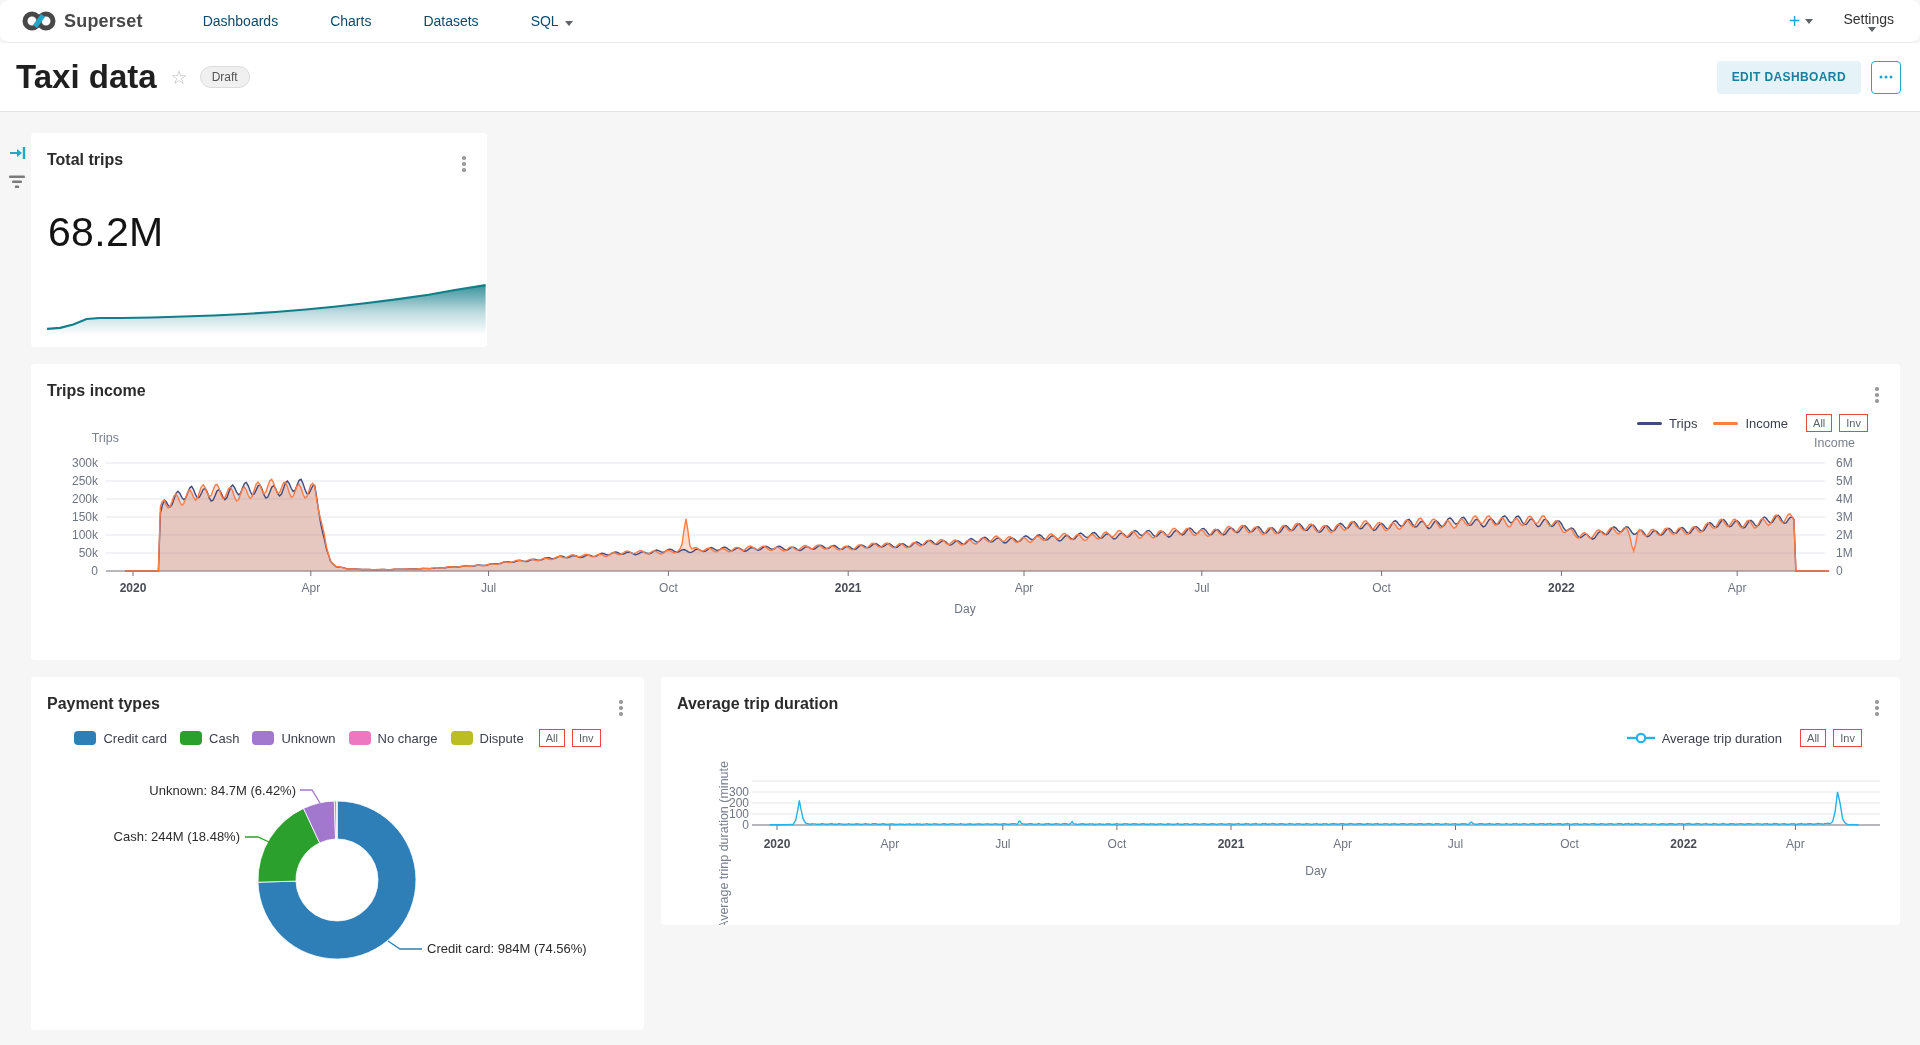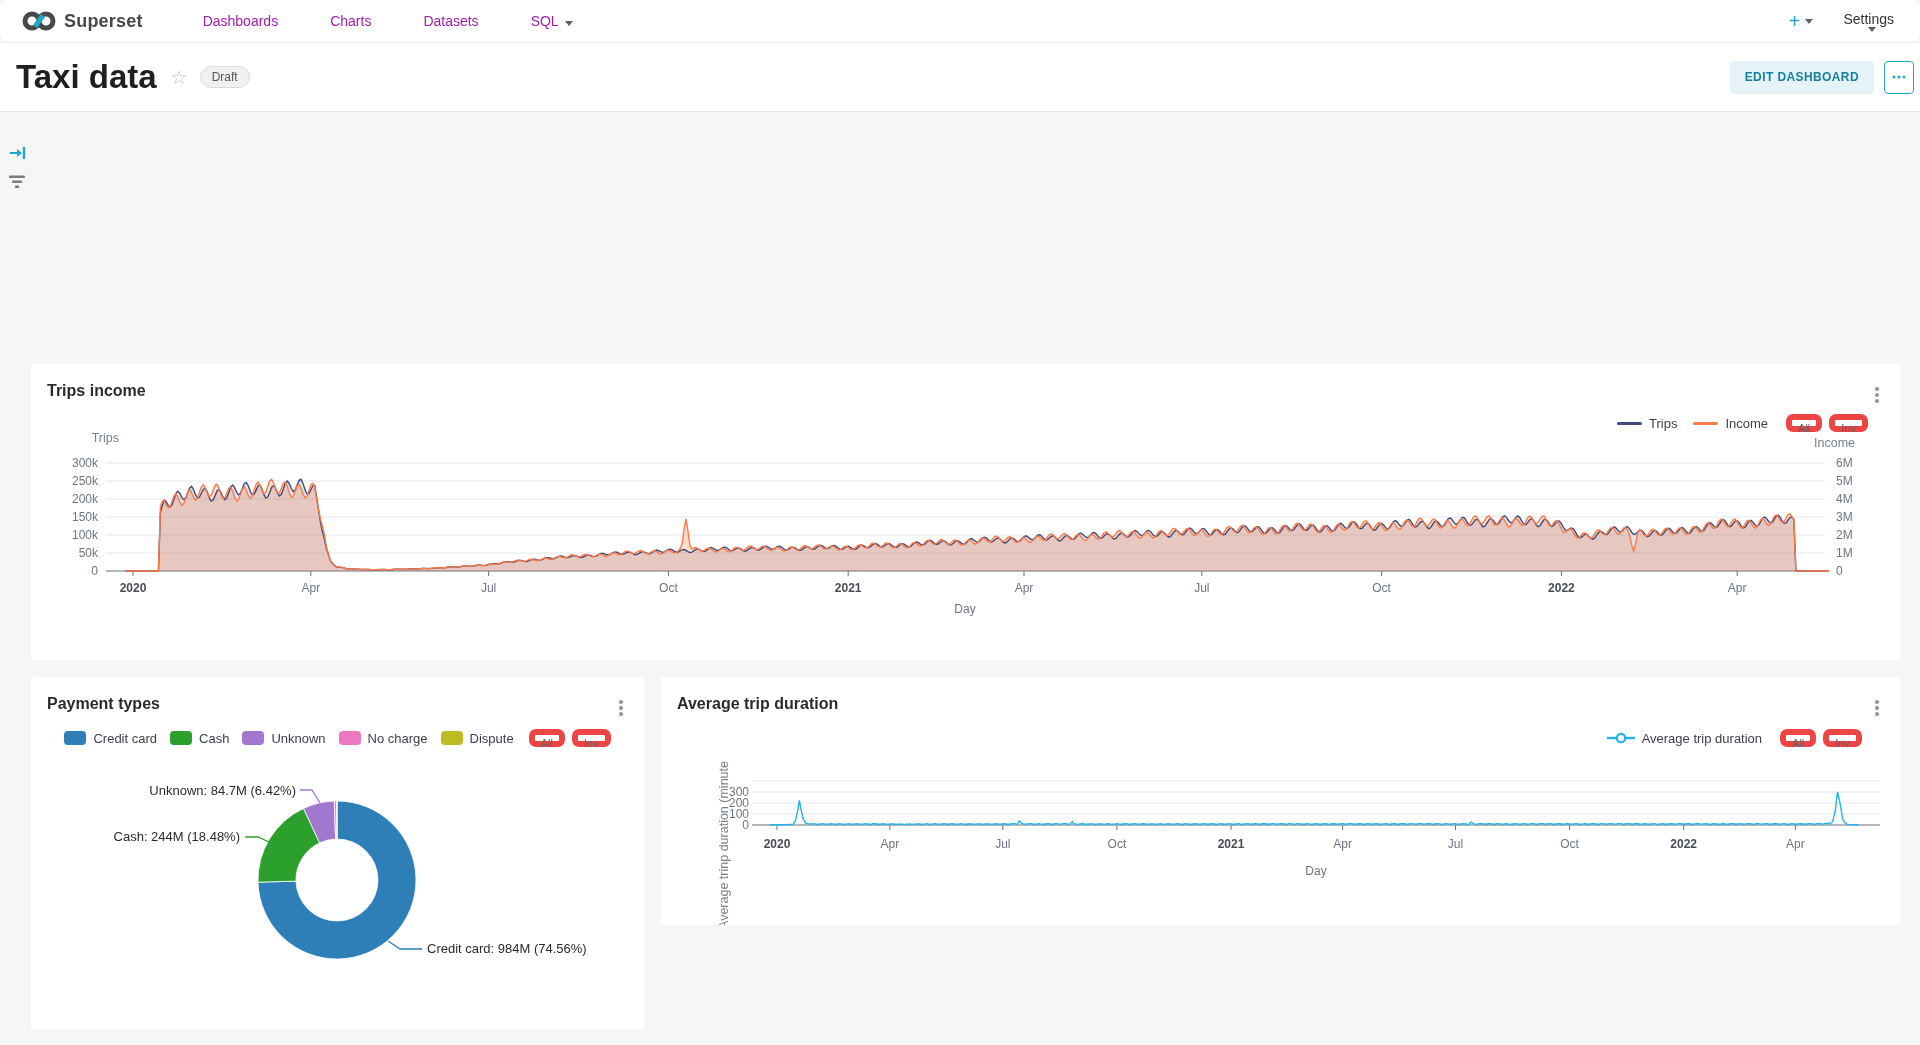--- a/index.html
+++ b/index.html
@@ -3,33 +3,33 @@
 <meta charset="utf-8">
 <style>
   * { margin:0; padding:0; box-sizing:border-box; }
   html,body { width:1920px; height:1045px; overflow:hidden; background:#f6f6f6;
     font-family:"Liberation Sans","DejaVu Sans",sans-serif; }
   .navbar { position:absolute; left:0; top:0; width:1920px; height:43px; background:#fff;
     border-bottom:1px solid #ececec; display:flex; align-items:center; z-index:5;border-radius:9px; }
   .brand { display:flex; align-items:center; gap:8px; margin-left:22px; cursor:pointer; }
   .brand-name { font-size:18px; font-weight:bold; color:#484848; letter-spacing:.2px; }
   .nav-links { display:flex; gap:44px; margin-left:52px; }
-  .nav-link { font-size:14px; color:#a21caf; text-decoration:none; cursor:pointer;padding-left:8px; }
+  .nav-link { font-size:14px; color:#0c4a6e; text-decoration:none; cursor:pointer;padding-left:8px; }
   .nav-right { margin-left:auto; display:flex; align-items:center; gap:30px; padding-right:26px; }
   .plus-btn { color:#20a7c9; font-size:20px; font-weight:500; cursor:pointer; display:flex; align-items:center; }
   .settings-btn { font-size:14px; color:#333; cursor:pointer; display:flex; align-items:center;flex-direction:column; }
   .caret { display:inline-block; width:0; height:0; border-left:4px solid transparent;
     border-right:4px solid transparent; border-top:5px solid #5f6368; margin-left:6px; }
   .dash-header { position:absolute; left:0; top:43px; width:1920px; height:69px; background:#fff;
     border-bottom:1px solid #e3e3e3; display:flex; align-items:center; z-index:4; }
   .dash-title { font-size:33px; font-weight:bold; color:#1f1f1f; margin-left:16px; }
   .fav-star { font-size:19px; color:#b9b9b9; margin-left:14px; cursor:pointer; }
   .draft-badge { margin-left:12px; font-size:12px; color:#555; background:#f0f0f0;
     border:1px solid #dcdcdc; border-radius:11px; padding:3px 11px; }
-  .header-right { margin-left:auto; display:flex; align-items:center; gap:10px; padding-right:6px; }
+  .header-right { margin-left:auto; display:flex; align-items:center; gap:10px; padding-right:19px; }
   .edit-btn { height:33px; border:none; background:#e5f3f8; color:#17809e; font-weight:bold;
     font-size:12px; letter-spacing:.4px; padding:0 15px; border-radius:4px; cursor:pointer;
     font-family:inherit; }
   .more-btn { height:33px; width:30px; border:1px solid #20a7c9; background:#fff; border-radius:4px;
     cursor:pointer; position:relative; }
   .hdots { position:absolute; left:50%; top:50%; width:3px; height:3px; border-radius:50%;
     background:#20a7c9; transform:translate(-50%,-50%); box-shadow:-5px 0 #20a7c9, 5px 0 #20a7c9; }
   .board { position:absolute; left:0; top:112px; width:1920px; height:933px; }
   .rail-icon { position:absolute; cursor:pointer; }
   .panel { position:absolute; background:#fff; border-radius:4px; }
@@ -38,21 +38,21 @@
     display:flex; align-items:center; justify-content:center; }
   .kebab i { width:3.5px; height:3.5px; border-radius:50%; background:#999;
     box-shadow:0 -6px #999, 0 6px #999; }
   .big-number { position:absolute; top:76px; left:17px; font-size:41px; color:#141414; letter-spacing:.3px; }
   .spark { position:absolute; left:16px; right:16px; bottom:12px; height:60px; }
   .chart-svg { position:absolute; inset:0; }
   .legend { position:absolute; display:flex; align-items:center; gap:16px; font-size:13px; color:#3b3f4d; }
   .legend-item { display:flex; align-items:center; gap:7px; cursor:pointer; }
   .lswatch { width:25px; height:3px; border-radius:2px; }
   .pswatch { width:22px; height:14px; border-radius:4px; }
-  .pill { height:18px; border:6px solid #ef4444; border-radius:7px; background:#fff; color:#5f6368;
+  .pill { height:18px; border:1px solid #ef4444; border-radius:0; background:#fff; color:#5f6368;
     font-size:11px; line-height:16px; padding:0 6px; cursor:pointer; font-family:inherit; }
   .pill-group { display:flex; gap:7px; margin-left:2px; }
   .axis-name-html { position:absolute; font-size:12.5px; color:#79808f; }
   svg text { font-family:"Liberation Sans","DejaVu Sans",sans-serif; }
   .tick { fill:#6e7582; font-size:12px; }
   .tick-bold { fill:#484c55; font-size:12px; font-weight:bold; }
   .axis-name { fill:#79808f; font-size:12.5px; }
   .slice-label { fill:#2b2b2b; font-size:13px; }
 </style>
 </head>
@@ -103,20 +103,38 @@
     <line x1="1" y1="8" x2="9" y2="8" stroke="#20a7c9" stroke-width="2"></line>
     <path d="M8 4 L13 8 L8 12 Z" fill="#20a7c9"></path>
     <line x1="15" y1="2" x2="15" y2="14" stroke="#20a7c9" stroke-width="2.4"></line>
   </svg>
   <svg class="rail-icon" style="left:8px;top:62px;" width="18" height="16" viewBox="0 0 18 16">
     <rect x="1" y="1.5" width="16" height="2.6" rx="1.2" fill="#7a7a7a"></rect>
     <rect x="4" y="6.5" width="10" height="2.6" rx="1.2" fill="#7a7a7a"></rect>
     <rect x="6.8" y="11.5" width="4.4" height="2.6" rx="1.2" fill="#7a7a7a"></rect>
   </svg>
 
+  <div class="panel" style="left:31px;top:21px;width:456px;height:214px;">
+    <div class="panel-title">Total trips</div>
+    <div class="kebab">
+        <i></i>
+      </div>
+    <div class="big-number">68.2M</div>
+    <svg class="spark" id="spark0" viewBox="0 0 424 58" preserveAspectRatio="none">
+        <defs>
+          <linearGradient id="sg0" x1="0" y1="0" x2="0" y2="1">
+            <stop offset="0%" stop-color="rgba(23,128,140,0.85)"></stop>
+            <stop offset="55%" stop-color="rgba(23,128,140,0.28)"></stop>
+            <stop offset="100%" stop-color="rgba(23,128,140,0)"></stop>
+          </linearGradient>
+        </defs>
+        <path d="M0 58 L0.0 52.1 L12.7 51.1 L25.4 47.8 L38.2 42.5 L50.9 41.5 L72.1 41.5 L101.8 41.0 L131.4 40.1 L161.1 39.1 L190.8 37.7 L220.5 35.8 L250.2 33.4 L279.8 30.5 L309.5 27.1 L339.2 23.3 L368.9 19.0 L394.3 14.6 L424.0 9.8 L424 58 Z" fill="url(#sg0)"></path>
+        <path d="M0.0 52.1 L12.7 51.1 L25.4 47.8 L38.2 42.5 L50.9 41.5 L72.1 41.5 L101.8 41.0 L131.4 40.1 L161.1 39.1 L190.8 37.7 L220.5 35.8 L250.2 33.4 L279.8 30.5 L309.5 27.1 L339.2 23.3 L368.9 19.0 L394.3 14.6 L424.0 9.8 " fill="none" stroke="#117e8a" stroke-width="2"></path>
+      </svg>
+  </div>
 
 
   <div class="panel" style="left:31px;top:252px;width:1869px;height:296px;">
     <div class="panel-title">Trips income</div>
     <div class="kebab">
         <i></i>
       </div>
     <div class="legend" id="trips-legend" style="top:50px;right:32px;">
         <span class="legend-item">
           <span class="lswatch" style="background: rgb(65, 74, 124);"></span>

